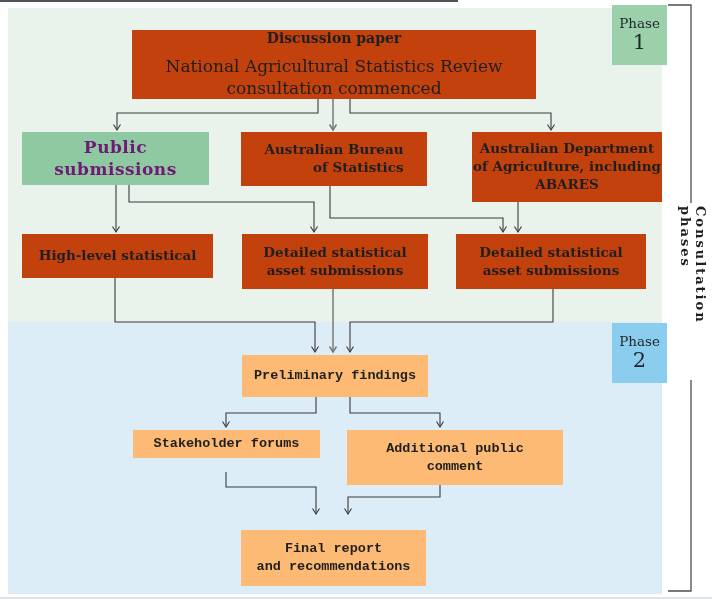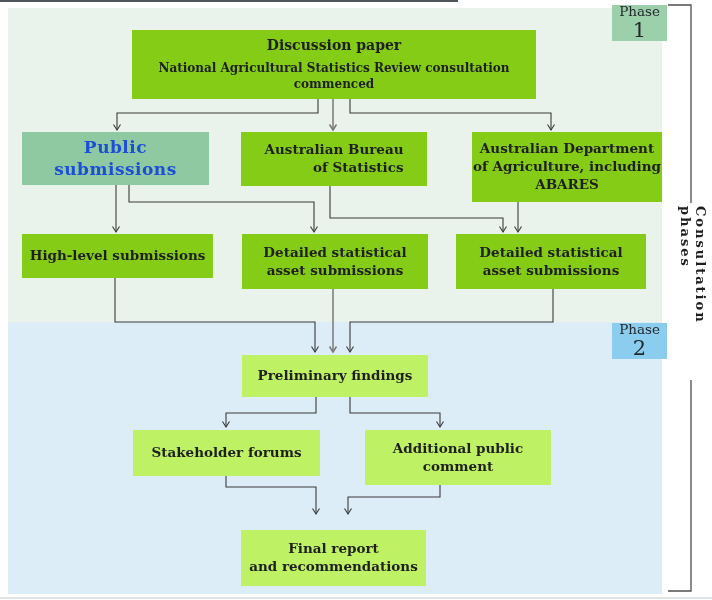--- a/index.html
+++ b/index.html
@@ -7,27 +7,27 @@
          font-family:"DejaVu Serif", serif;}
   .panel{position:absolute;}
   .panel1{left:8px;top:8px;width:654px;height:314px;background:#e9f3ec;}
   .panel2{left:8px;top:322px;width:654px;height:272px;background:#dcedf8;}
   .topline{position:absolute;left:0;top:0;width:458px;height:2px;background:#4d545a;}
   .bottomline{position:absolute;left:0;top:597px;width:712px;height:2px;background:#dde3e6;}
   svg.overlay{position:absolute;left:0;top:0;width:712px;height:600px;pointer-events:none;}
   .box{position:absolute;display:flex;align-items:center;justify-content:center;
        text-align:center;font-weight:bold;color:#1f1f1f;font-size:13.5px;line-height:1.32;
        white-space:pre-line;}
-  .box1{background:#84cc16;}
-  .box2{background:#bef264;}
-  .box-hl{background:#8ec9a1;color:#1d4ed8;font-size:17px;line-height:1.25;letter-spacing:.5px;}
+  .box1{background:#c2410c;}
+  .box2{background:#fdba74;font-family:Liberation Mono, monospace;}
+  .box-hl{background:#8ec9a1;color:#701a75;font-size:17px;line-height:1.25;letter-spacing:.5px;}
   .disc{flex-direction:column;gap:7px;}
   .disc-title{font-size:14px;font-weight:bold;}
-  .disc-sub{font-size:12px;font-weight:bold;}
-  .badge{position:absolute;width:55px;height:36px;display:flex;flex-direction:column;
+  .disc-sub{font-size:17px;font-weight:normal;}
+  .badge{position:absolute;width:55px;height:60px;display:flex;flex-direction:column;
          align-items:center;justify-content:center;color:#23282c;}
   .badge1{left:612px;top:5px;background:#9cd0ab;}
   .badge2{left:612px;top:323px;background:#8bcdef;}
   .badge-word{font-size:13.5px;line-height:1.1;}
   .badge-num{font-size:21px;line-height:1.15;}
   .side-label{position:absolute;left:678px;top:206px;height:172px;
               writing-mode:vertical-rl;display:flex;align-items:center;justify-content:center;
               font-weight:bold;font-size:13px;letter-spacing:2px;color:#1f1f1f;}
 </style>
 </head>
@@ -87,33 +87,33 @@
   <div class="box box-hl" style="left:22px;top:132px;width:187px;height:53px;">Public
 submissions</div>
 
   <div class="box box1" style="left:241px;top:132px;width:186px;height:54px;text-align:right;">Australian Bureau
 of Statistics</div>
 
   <div class="box box1" style="left:456px;top:132px;width:190px;height:70px;margin-left:16px;">Australian Department
 of Agriculture, including
 ABARES</div>
 
-  <div class="box box1" style="left:22px;top:234px;width:191px;height:44px;">High-level submissions</div>
+  <div class="box box1" style="left:22px;top:234px;width:191px;height:44px;">High-level statistical</div>
 
   <div class="box box1" style="left:242px;top:234px;width:186px;height:55px;">Detailed statistical
 asset submissions</div>
 
   <div class="box box1" style="left:456px;top:234px;width:190px;height:55px;">Detailed statistical
 asset submissions</div>
 
   <div class="box box2" style="left:242px;top:355px;width:186px;height:42px;">Preliminary findings</div>
 
-  <div class="box box2" style="left:133px;top:430px;width:187px;height:46px;">Stakeholder forums</div>
+  <div class="box box2" style="left:133px;top:430px;width:187px;height:28px;">Stakeholder forums</div>
 
-  <div class="box box2" style="left:365px;top:430px;width:186px;height:55px;text-align:center;">Additional public
+  <div class="box box2" style="left:347px;top:430px;width:216px;height:55px;text-align:center;">Additional public
 comment</div>
 
   <div class="box box2" style="left:241px;top:530px;width:185px;height:56px;">Final report
 and recommendations</div>
 
   <div class="badge badge1">
     <span class="badge-word">Phase</span>
     <span class="badge-num">1</span>
   </div>
 

